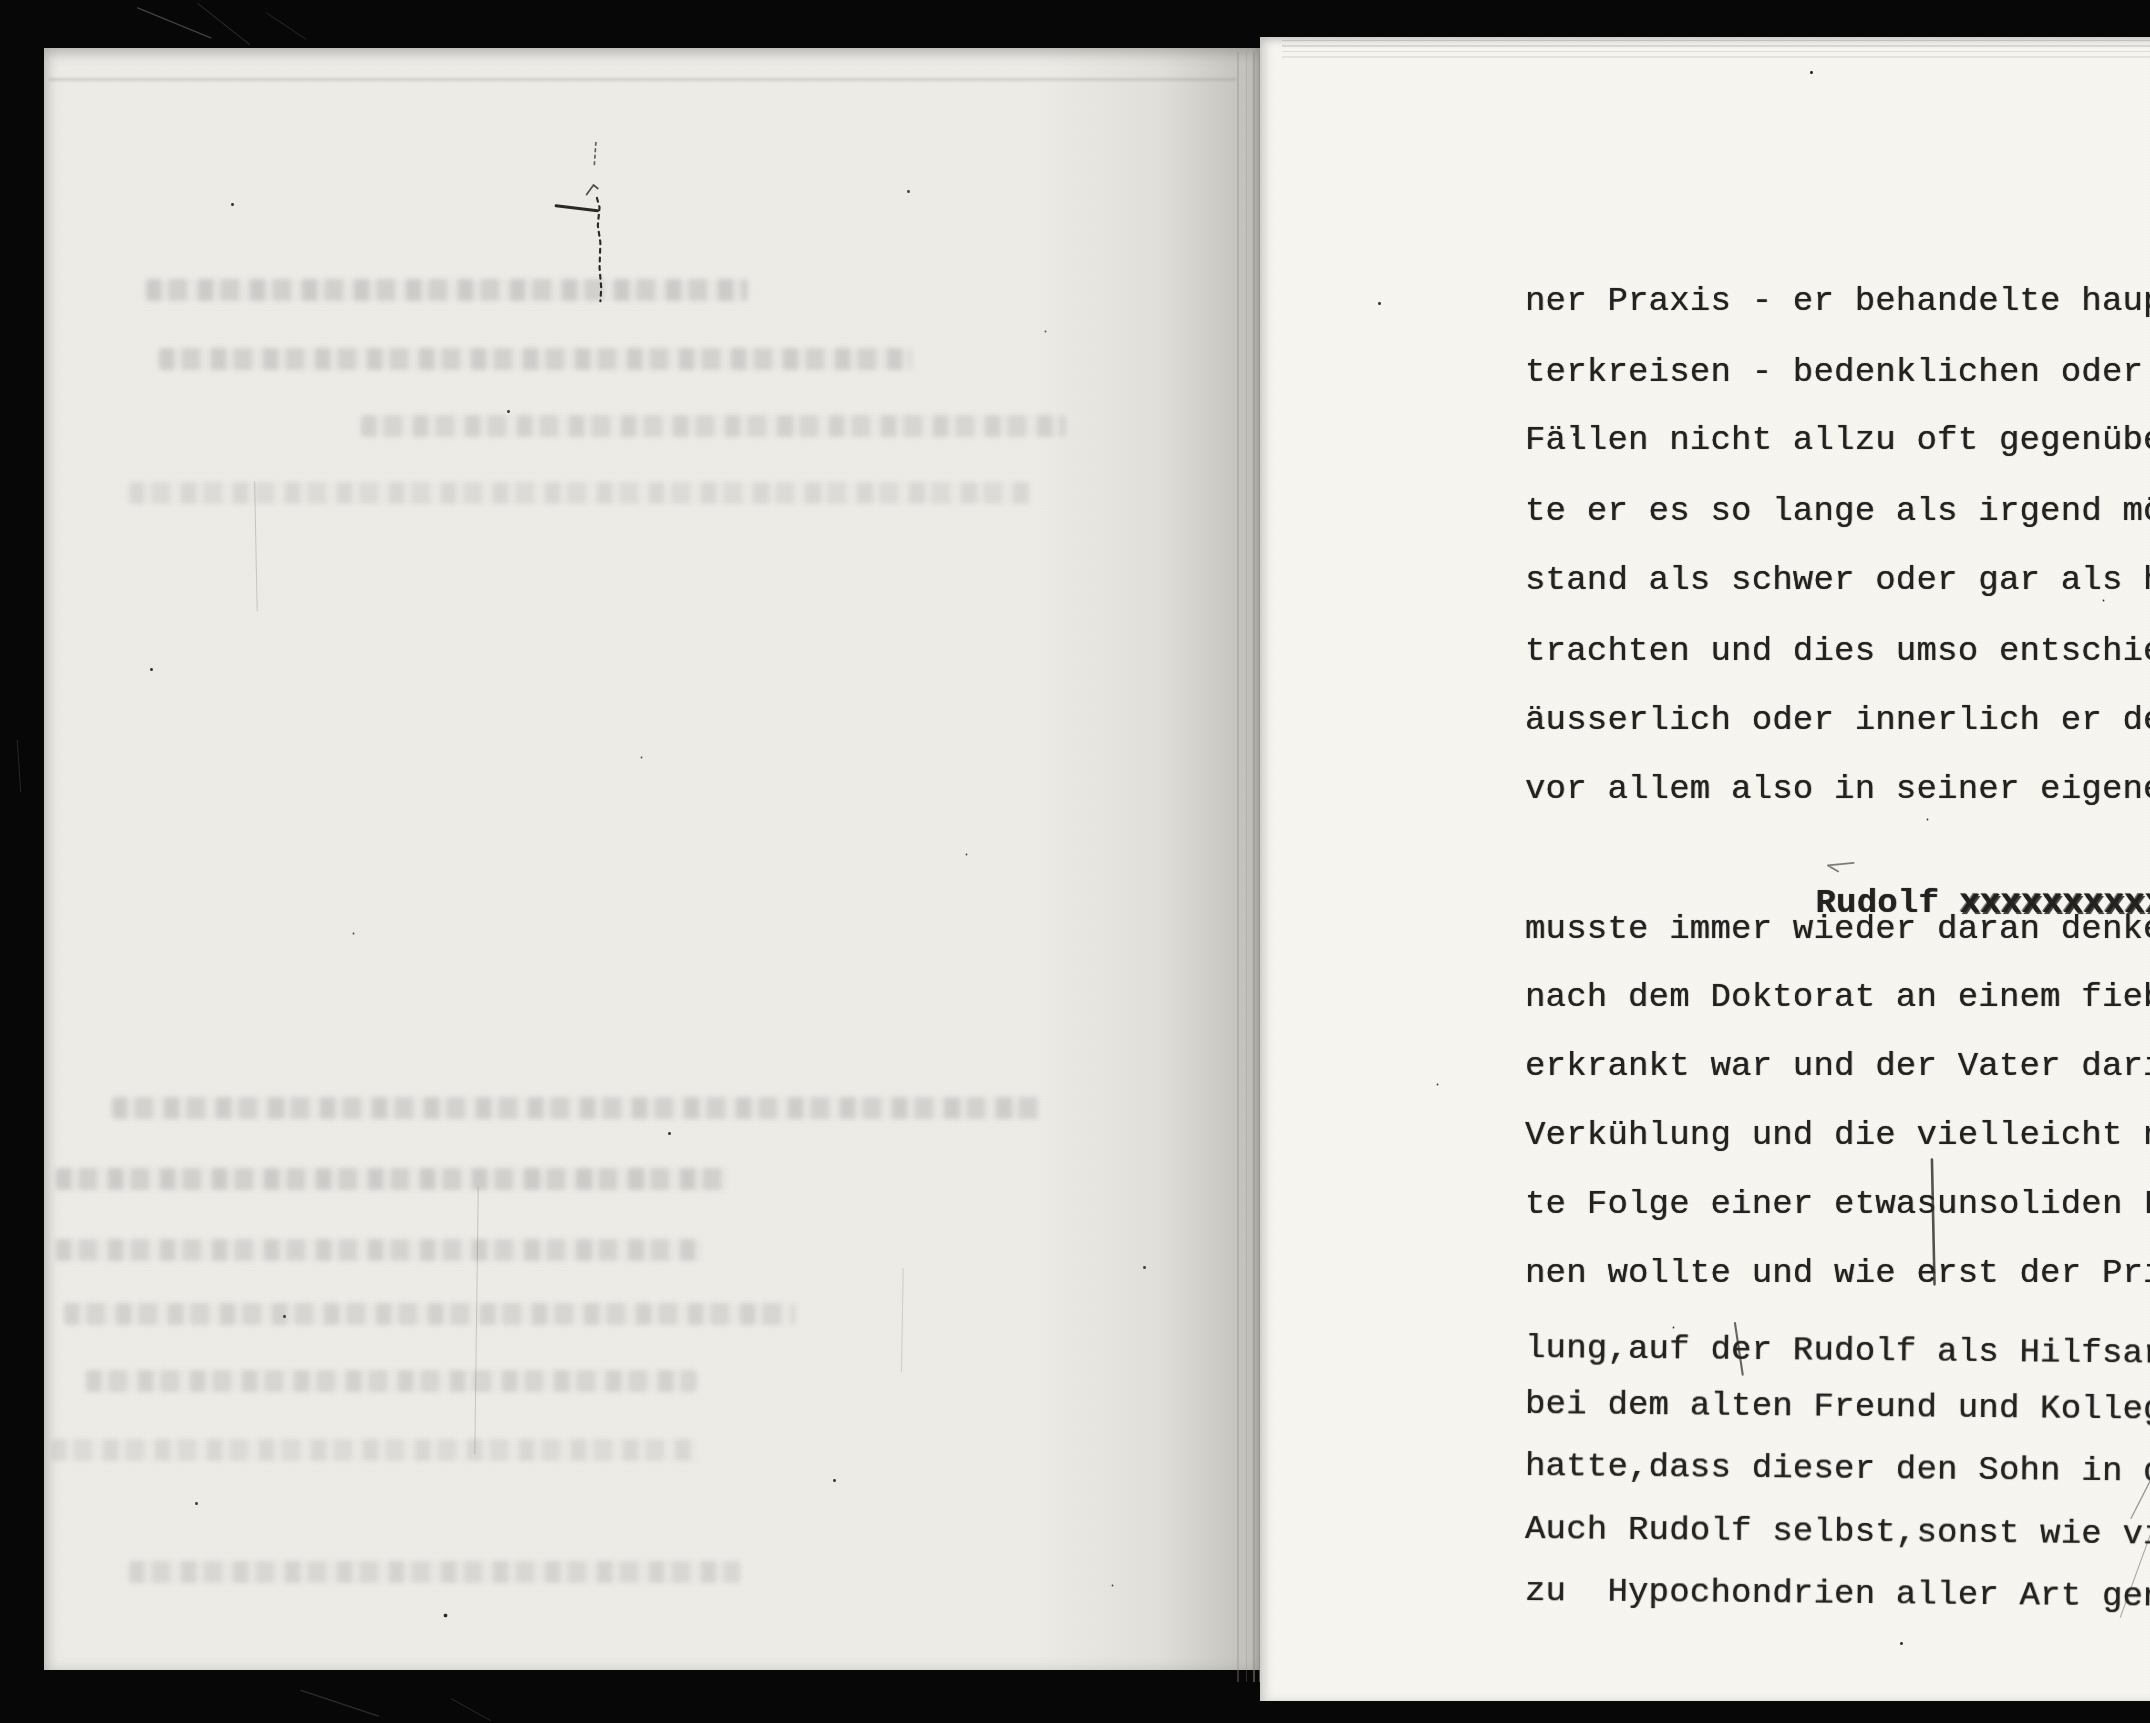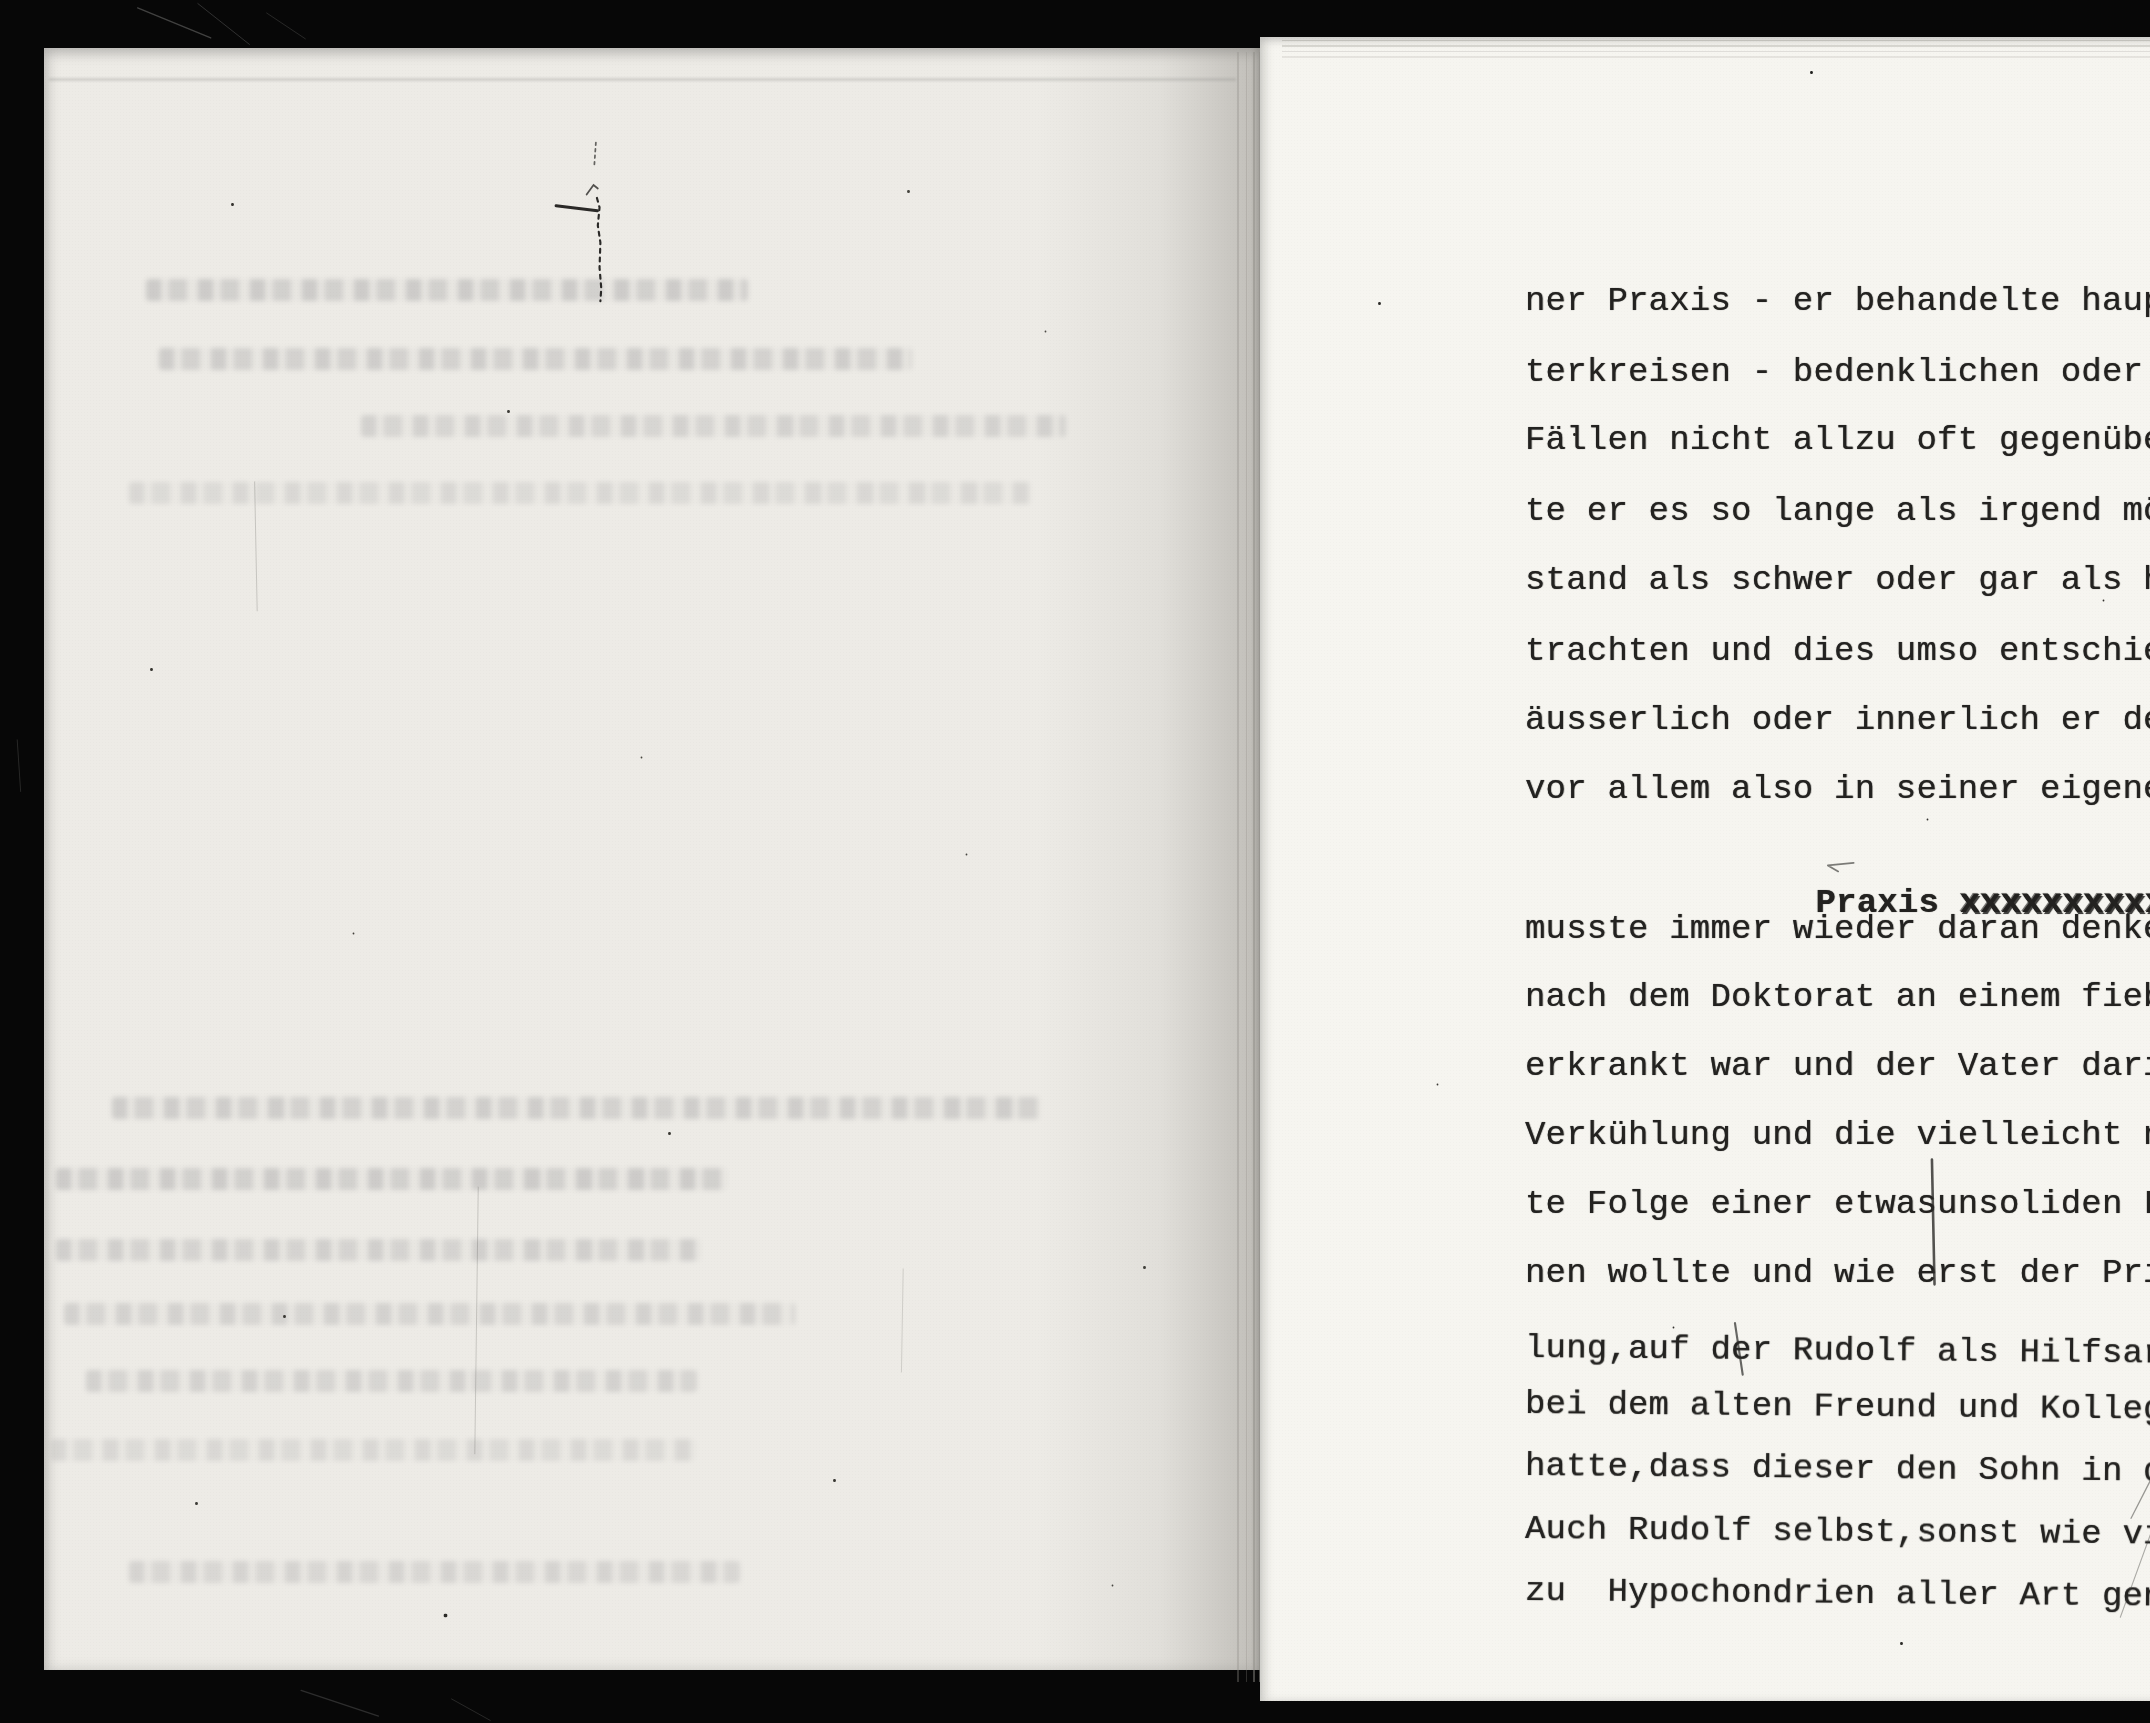--- a/index.html
+++ b/index.html
@@ -95,21 +95,21 @@
 
   <div class="tline l1">ner Praxis - er behandelte hauptsächlich in Thea-</div>
   <div class="tline l2">terkreisen - bedenklichen oder gar erschütternden</div>
   <div class="tline l3">Fällen nicht allzu oft gegenüber. Jedesfalls lehn-</div>
   <div class="tline l4">te er es so lange als irgend möglichab einen Zu-</div>
   <div class="tline l5">stand als schwer oder gar als hofinungslos zu be-</div>
   <div class="tline l6">trachten und dies umso entschiedener, je näher,</div>
   <div class="tline l7">äusserlich oder innerlich er dem Leidenden stand,</div>
   <div class="tline l8">vor allem also in seiner eigenen Familie.</div>
   <div class="tline l9">
-    <span>Praxis </span><span class="struck-wrap"><span>xxxxxxxxxxxxxxxxxxxxxxxxxxxx</span><span class="struck-dup">xxxxxxxxxxxxxxxxxxxxxxxxxxxx</span><span class="struck-dup2">xxxxxxxxxxxxxxxxxxxxxxxxxxxx</span></span>
+    <span>Rudolf </span><span class="struck-wrap"><span>xxxxxxxxxxxxxxxxxxxxxxxxxxxx</span><span class="struck-dup">xxxxxxxxxxxxxxxxxxxxxxxxxxxx</span><span class="struck-dup2">xxxxxxxxxxxxxxxxxxxxxxxxxxxx</span></span>
   </div>
   <div class="tline l10">musste immer wieder daran denken,wie er gleich</div>
   <div class="tline l11">nach dem Doktorat an einem fieberhaften Katarrh</div>
   <div class="tline l12">erkrankt war und der Vater darin nur eine harmlose</div>
   <div class="tline l13">Verkühlung und die vielleicht nicht ganz unverdien-</div>
   <div class="tline l14">te Folge einer etwasunsoliden Lebensführung  erken-</div>
   <div class="tline l15">nen wollte und wie erst der Primarius der  Abtei-</div>
   <div class="tline l16 tight">lung,auf der Rudolf als Hilfsarzt beschäftigt war,</div>
   <div class="tline l17 tight">bei dem alten Freund und Kollegen durchgesetzt</div>
   <div class="tline l18 tight">hatte,dass dieser den Sohn in den Süden schickte.</div>

